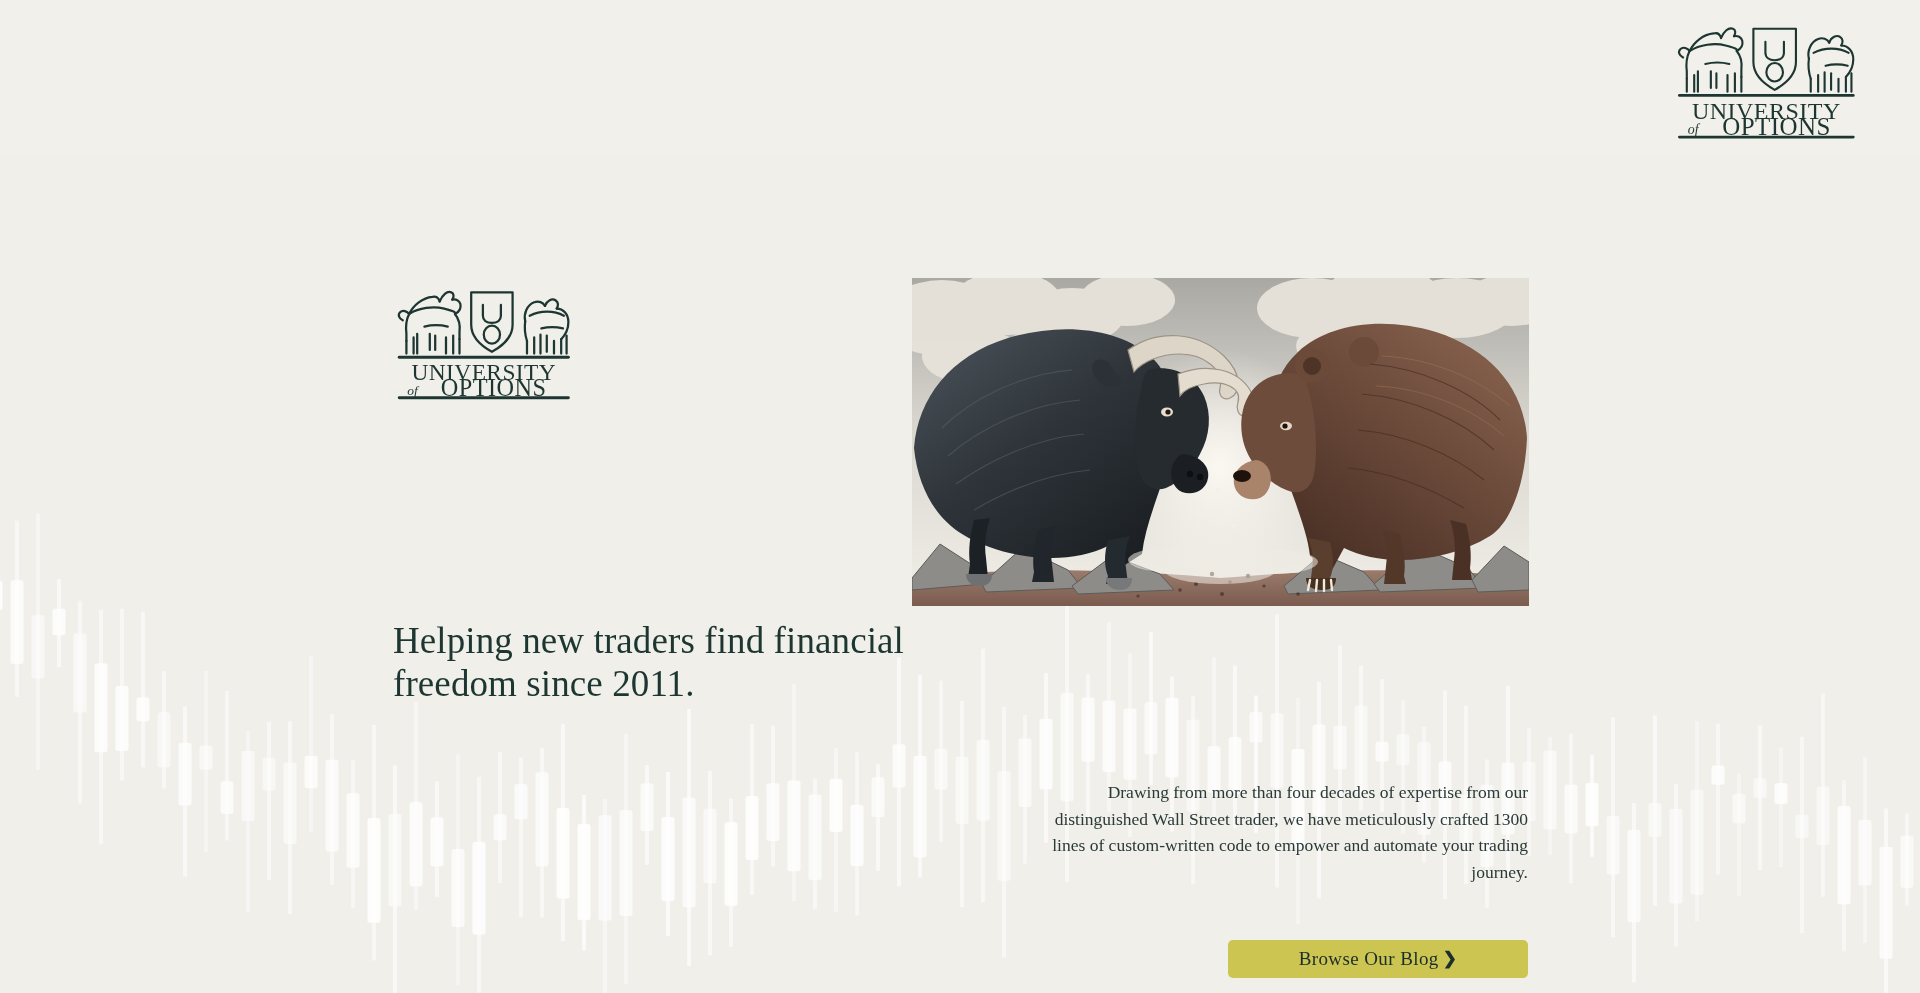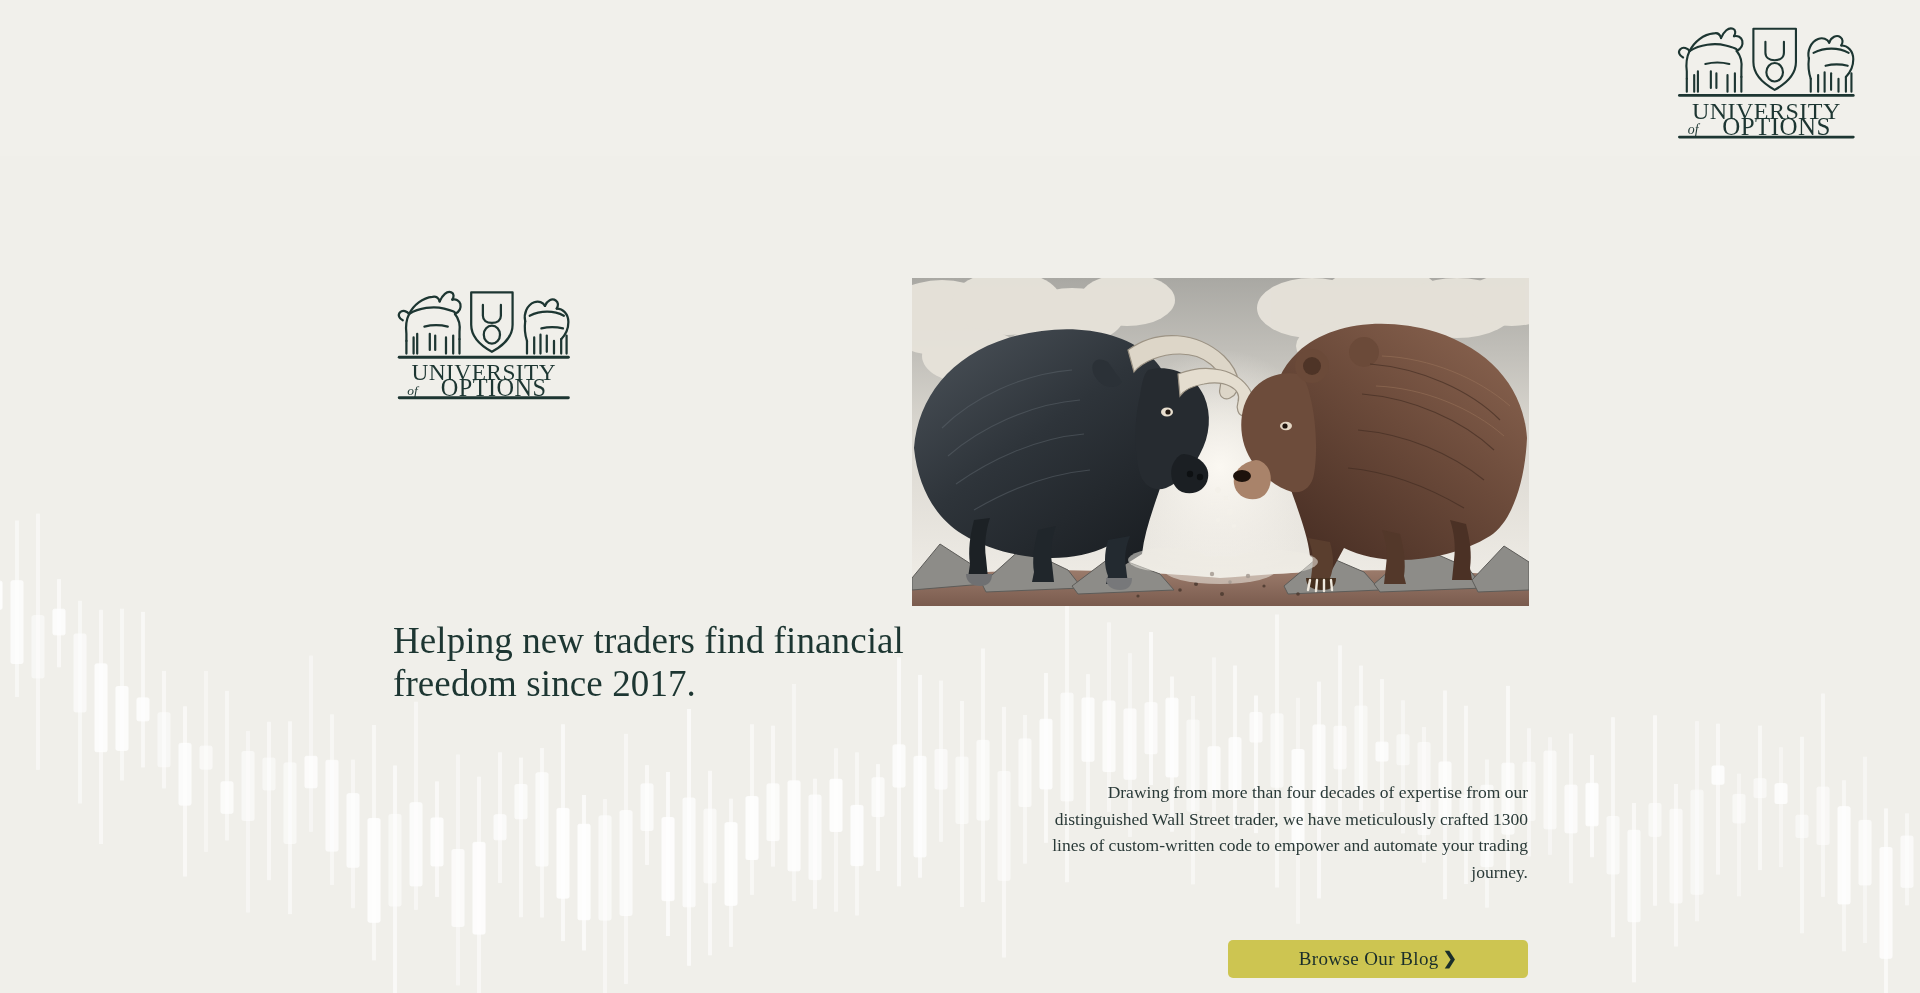--- a/index.html
+++ b/index.html
@@ -579,21 +579,21 @@
       </g>
 
       <g fill="#efece4" opacity="0.55">
         <ellipse cx="308" cy="292" rx="56" ry="14"></ellipse>
         <ellipse cx="256" cy="282" rx="40" ry="12"></ellipse>
         <ellipse cx="362" cy="284" rx="44" ry="12"></ellipse>
       </g>
     </svg>
   </figure>
 
-  <h1 class="headline">Helping new traders find financial freedom since 2017.</h1>
+  <h1 class="headline">Helping new traders find financial freedom since 2011.</h1>
 
   <p class="body-copy">Drawing from more than four decades of expertise from our distinguished Wall Street trader, we have meticulously crafted 1300 lines of custom-written code to empower and automate your trading journey.</p>
 
   <div class="cta-row">
     <button class="cta-button" type="button">
       <span>Browse Our Blog</span>
       <span class="cta-chevron">❯</span>
     </button>
   </div>
 

